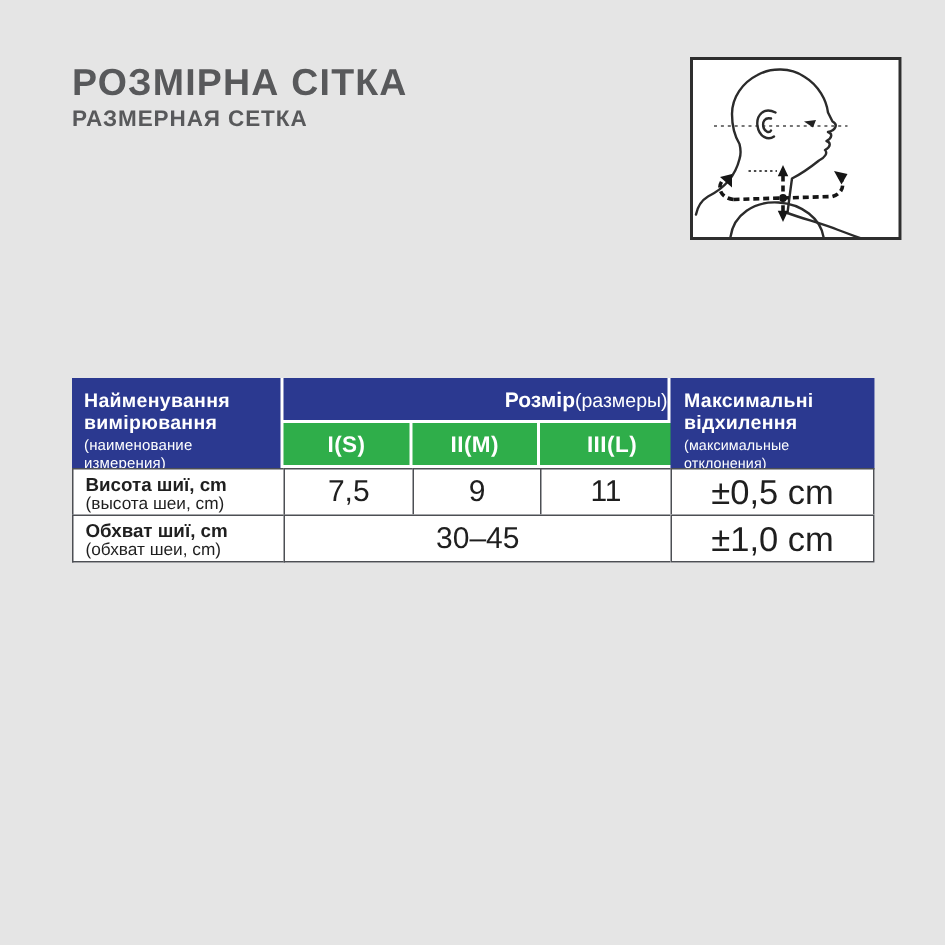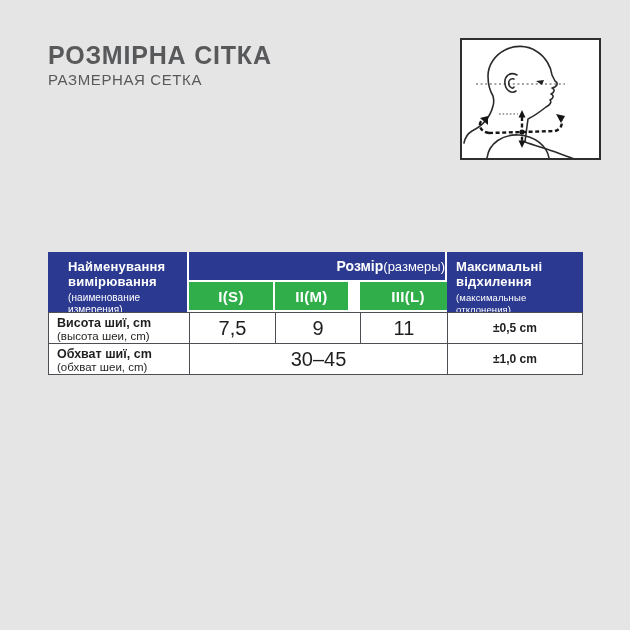--- a/index.html
+++ b/index.html
@@ -14,57 +14,57 @@
   .page{
     position:relative;width:630px;height:630px;background:#e5e5e5;overflow:hidden;
     font-family:"Liberation Sans","DejaVu Sans",sans-serif;
   }
   .title{
     position:absolute;left:48px;top:42px;
     font-size:25px;font-weight:700;letter-spacing:0.8px;color:var(--title_gray);line-height:1.1;
   }
   .subtitle{
     position:absolute;left:48px;top:72px;
-    font-size:15px;font-weight:400;letter-spacing:0.6px;color:var(--title_gray);line-height:1.1;
+    font-size:15px;font-weight:700;letter-spacing:0.6px;color:var(--title_gray);line-height:1.1;
   }
   .diagram{
     position:absolute;left:460px;top:38px;width:141px;height:122px;
     border:2px solid #2e2e2e;background:#fff;
   }
   .diagram svg{display:block;}
 
   .tbl{position:absolute;left:48px;top:252px;width:535px;height:123px;background:#ffffff;}
   .cell{position:absolute;}
   .hd{background:var(--navy);color:#ffffff;}
   .gr{background:var(--green);color:#ffffff;}
 
-  .c-measure{left:0;top:0;width:139px;height:60px;padding:7px 4px 0 20px;}
+  .c-measure{left:0;top:0;width:139px;height:60px;padding:7px 4px 0 8px;}
   .c-sizehead{left:141px;top:0;width:256px;height:28px;display:flex;align-items:center;justify-content:flex-end;}
   .c-g1{left:141px;top:30px;width:84px;height:28px;}
-  .c-g2{left:227px;top:30px;width:73px;height:28px;}
+  .c-g2{left:227px;top:30px;width:83px;height:28px;}
   .c-g3{left:312px;top:30px;width:96px;height:28px;}
   .c-devhead{left:399px;top:0;width:136px;height:60px;padding:7px 4px 0 9px;}
   .gr{display:flex;align-items:center;justify-content:center;font-size:15px;font-weight:700;letter-spacing:0.3px;}
 
   .hline{font-size:13px;font-weight:700;line-height:15px;letter-spacing:0.2px;}
   .hnote{font-size:10px;font-weight:400;line-height:12px;margin-top:3px;letter-spacing:0.1px;}
   .sz-b{font-size:14px;font-weight:700;}
   .sz-r{font-size:13px;font-weight:400;margin-left:0;}
   .devnote{font-size:9.5px;}
 
   .bc{background:#ffffff;color:var(--ink);}
   .bl{border-left:1.5px solid var(--line);}
   .bt{border-top:1.5px solid var(--line);}
   .br{border-right:1.5px solid var(--line);}
   .bb{border-bottom:1.5px solid var(--line);}
   .lab{padding:3px 4px 0 8px;}
   .lab .l1{font-size:12.5px;font-weight:700;line-height:14px;}
   .lab .l2{font-size:11.5px;font-weight:400;line-height:13px;}
   .val{display:flex;align-items:center;justify-content:center;font-size:20px;font-weight:400;}
-  .dev{display:flex;align-items:center;justify-content:center;font-size:12px;font-weight:700;}
+  .dev{display:flex;align-items:center;justify-content:center;font-size:23px;font-weight:400;}
 
   .b-r1c1{left:0;top:60px;width:141px;height:31px;}
   .b-r1c2{left:141px;top:60px;width:86px;height:31px;}
   .b-r1c3{left:227px;top:60px;width:85px;height:31px;}
   .b-r1c4{left:312px;top:60px;width:87px;height:31px;}
   .b-r1c5{left:399px;top:60px;width:136px;height:31px;}
   .b-r2c1{left:0;top:91px;width:141px;height:32px;}
   .b-r2sp{left:141px;top:91px;width:258px;height:32px;}
   .b-r2c5{left:399px;top:91px;width:136px;height:32px;}
 </style>

